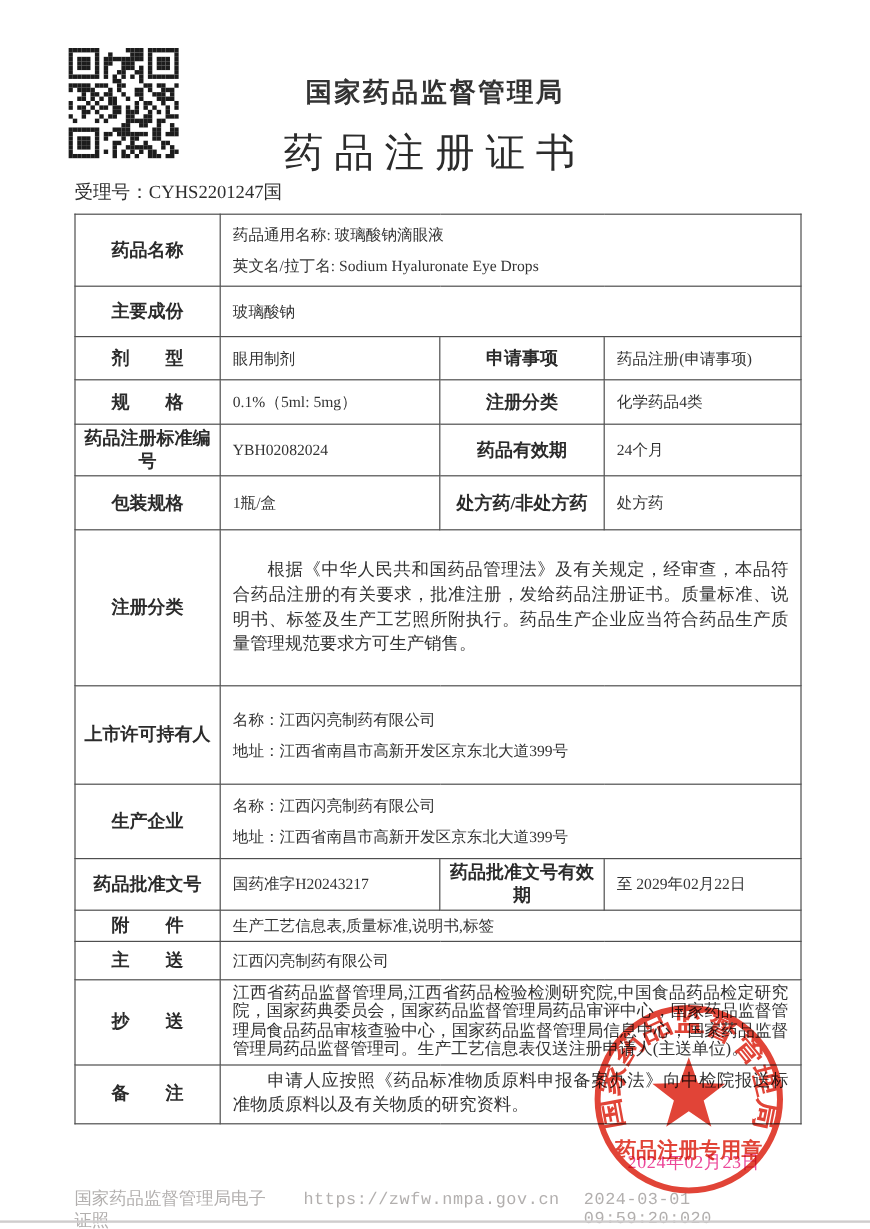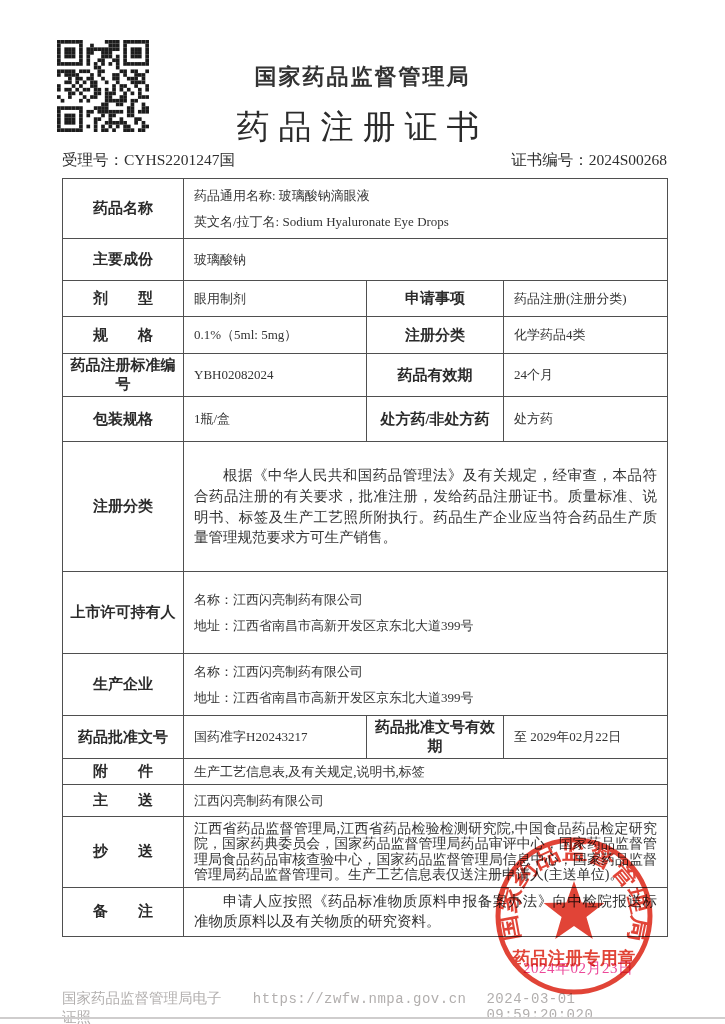--- a/index.html
+++ b/index.html
@@ -393,21 +393,20 @@
       <rect x="80.96" y="88.32" width="3.68" height="3.68" fill="#1c1c1c"></rect>
       <rect x="84.64" y="88.32" width="3.68" height="3.68" fill="#1c1c1c"></rect>
     </svg>
 
   <div class="agency">国家药品监督管理局</div>
   <div class="cert-title">药品注册证书</div>
 
   <div class="content">
     <div class="meta-row">
       <div><span>受理号：</span><span>CYHS2201247国</span></div>
-      <div><span>证书编号：</span><span>2024S00268</span></div>
     </div>
 
     <table class="cert">
       <colgroup>
           <col style="width:121px">
           <col style="width:183px">
           <col style="width:137px">
           <col style="width:164px">
         </colgroup>
 
@@ -422,21 +421,21 @@
 
       <tr style="height:42px">
         <td class="lbl">主要成份</td>
         <td class="val" colspan="3">玻璃酸钠</td>
       </tr>
 
       <tr style="height:36px">
         <td class="lbl">剂　　型</td>
         <td class="val">眼用制剂</td>
         <td class="lbl">申请事项</td>
-        <td class="val">药品注册(注册分类)</td>
+        <td class="val">药品注册(申请事项)</td>
       </tr>
 
       <tr style="height:37px">
         <td class="lbl">规　　格</td>
         <td class="val">0.1%（5ml: 5mg）</td>
         <td class="lbl">注册分类</td>
         <td class="val">化学药品4类</td>
       </tr>
 
       <tr style="height:36px">
@@ -478,21 +477,21 @@
 
       <tr style="height:37px">
         <td class="lbl">药品批准文号</td>
         <td class="val">国药准字H20243217</td>
         <td class="lbl">药品批准文号有效期</td>
         <td class="val">至 2029年02月22日</td>
       </tr>
 
       <tr style="height:26px">
         <td class="lbl">附　　件</td>
-        <td class="val" colspan="3">生产工艺信息表,及有关规定,说明书,标签</td>
+        <td class="val" colspan="3">生产工艺信息表,质量标准,说明书,标签</td>
       </tr>
 
       <tr style="height:32px">
         <td class="lbl">主　　送</td>
         <td class="val" colspan="3">江西闪亮制药有限公司</td>
       </tr>
 
       <tr style="height:68px">
         <td class="lbl">抄　　送</td>
         <td class="para" colspan="3">

